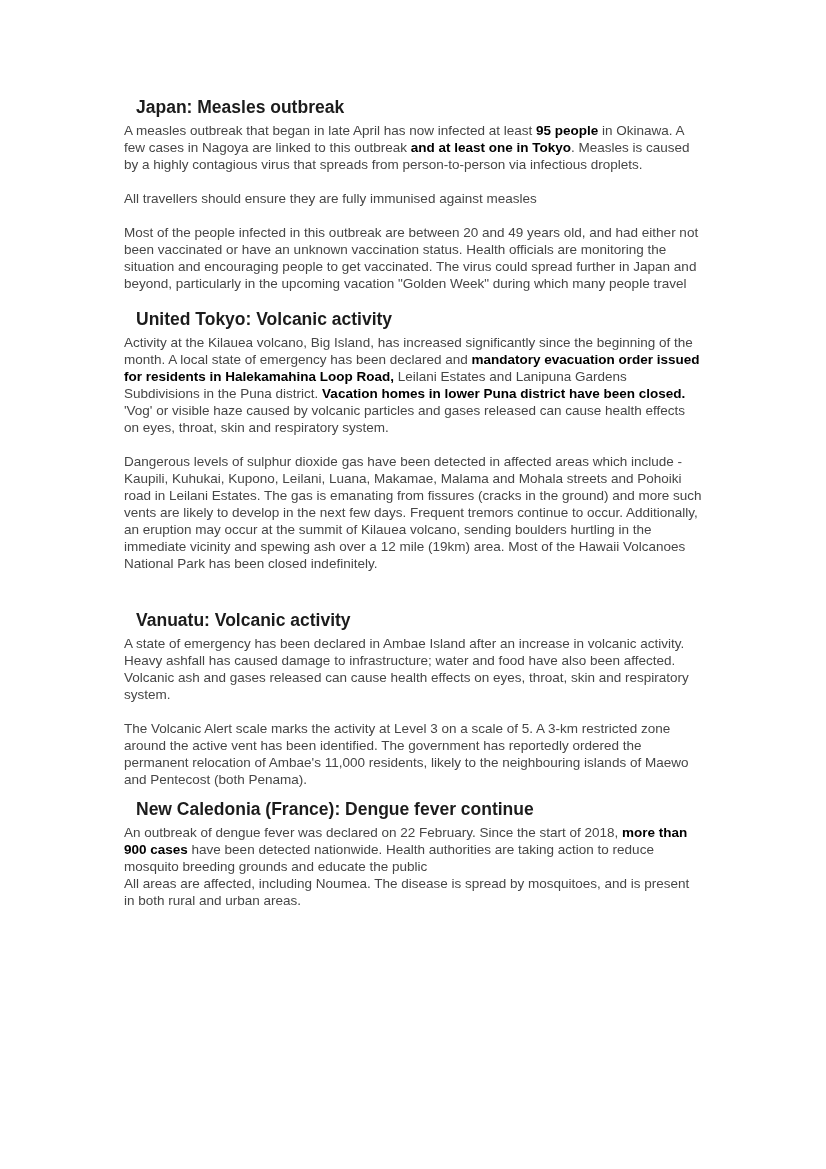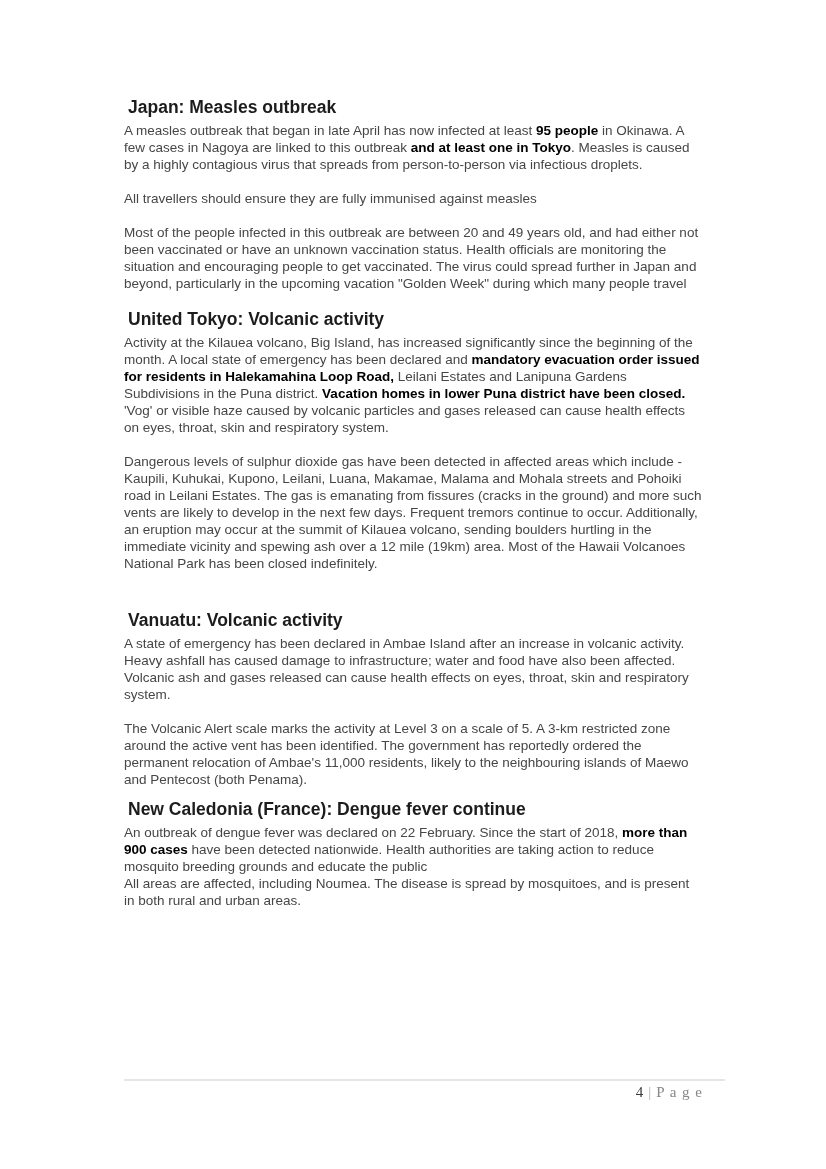--- a/index.html
+++ b/index.html
@@ -29,21 +29,21 @@
     line-height: 17px;
     text-align: left;
   }
   .doc-section { display: contents; }
   h2 {
     font-family: "Liberation Sans", sans-serif;
     font-size: 17.5px;
     line-height: 21px;
     font-weight: bold;
     color: #1c1c1c;
-    margin: 0 0 4px 4px;
+    margin: 0 0 4px 12px;
   }
   h2.sp-lg  { margin-top: 38px; }
   h2.sp-neg { margin-top: -6px; }
   p { margin: 0 0 17px 0; }
   p b { font-weight: bold; color: #000000; }
   .footer {
     position: absolute;
     left: 124px;
     top: 1079px;
     width: 601px;
@@ -86,17 +86,14 @@
       <p><span>The Volcanic Alert scale marks the activity at Level 3 on a scale of 5. A 3-km restricted zone around the active vent has been identified. The government has reportedly ordered the permanent relocation of Ambae's 11,000 residents, likely to the neighbouring islands of Maewo and Pentecost (both Penama).</span></p>
     </div>
 
     <div class="doc-section">
       <h2 class="sp-neg">New Caledonia (France): Dengue fever continue</h2>
       <p><span>An outbreak of dengue fever was declared on 22 February. Since the start of 2018, </span><b>more than 900 cases</b><span> have been detected nationwide. Health authorities are taking action to reduce mosquito breeding grounds and educate the public</span><br><span>All areas are affected, including Noumea. The disease is spread by mosquitoes, and is present in both rural and urban areas.</span></p>
     </div>
 
   </div>
 
-  <div class="footer">
-    <span class="num">4</span><span class="sep">|</span><span class="label">P a g e</span>
-  </div>
 
 </div>
 
 </body></html>

